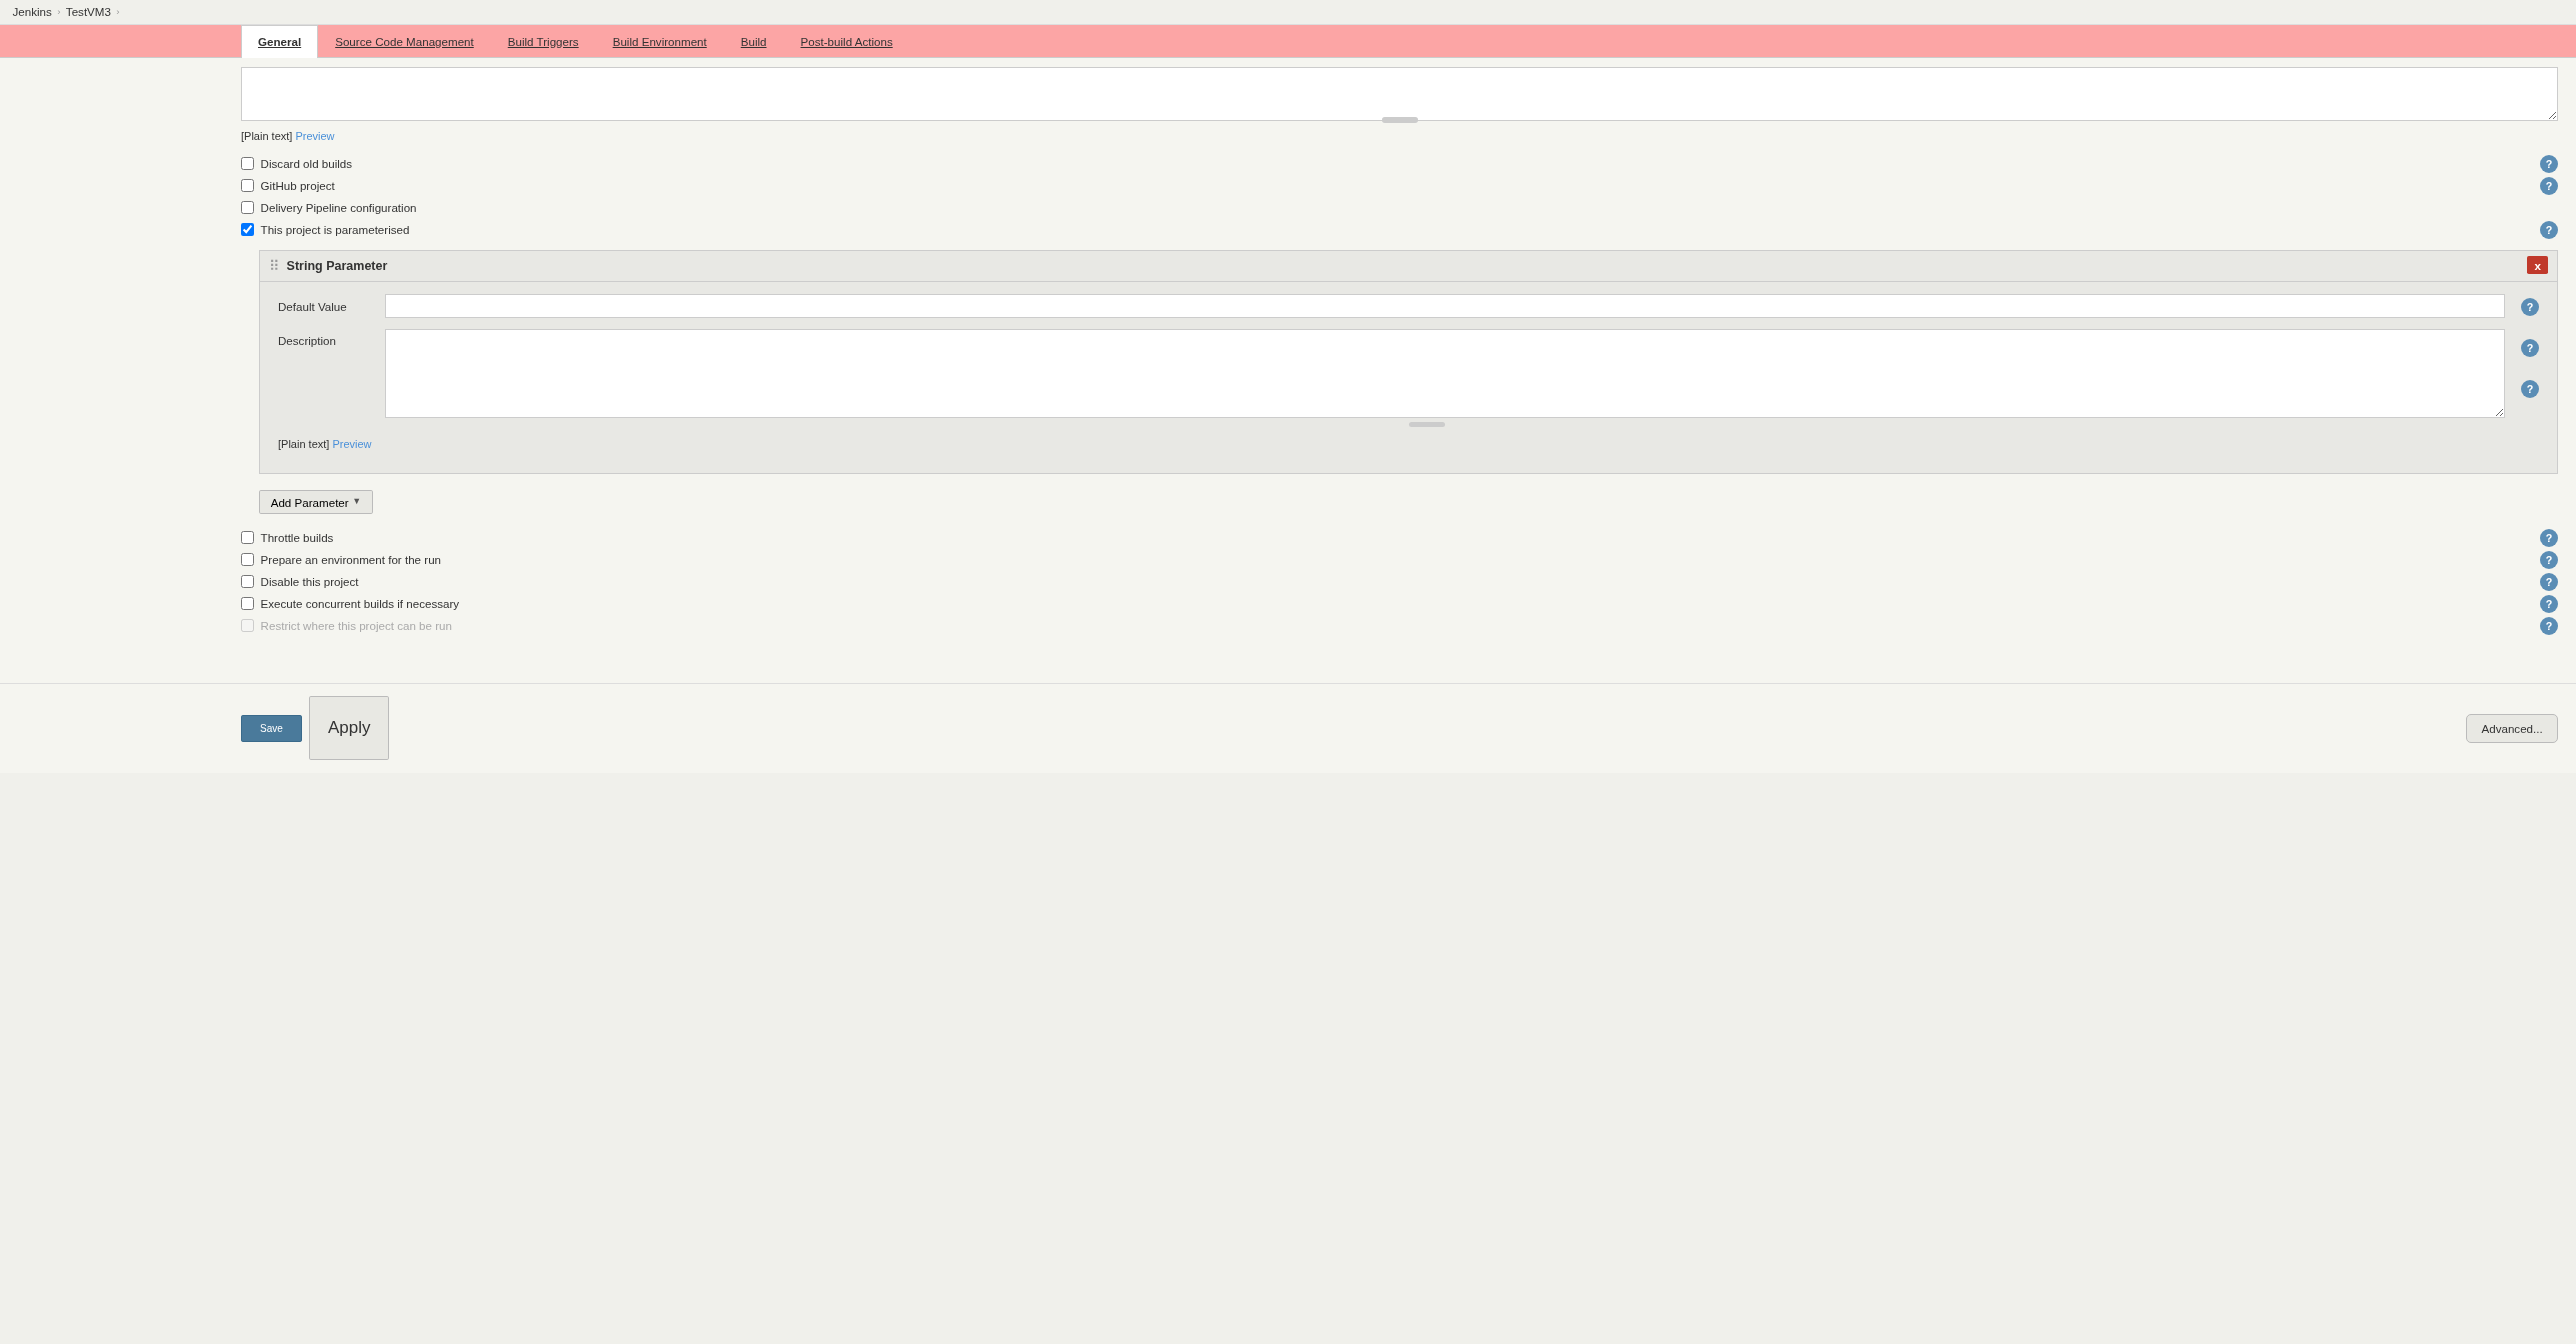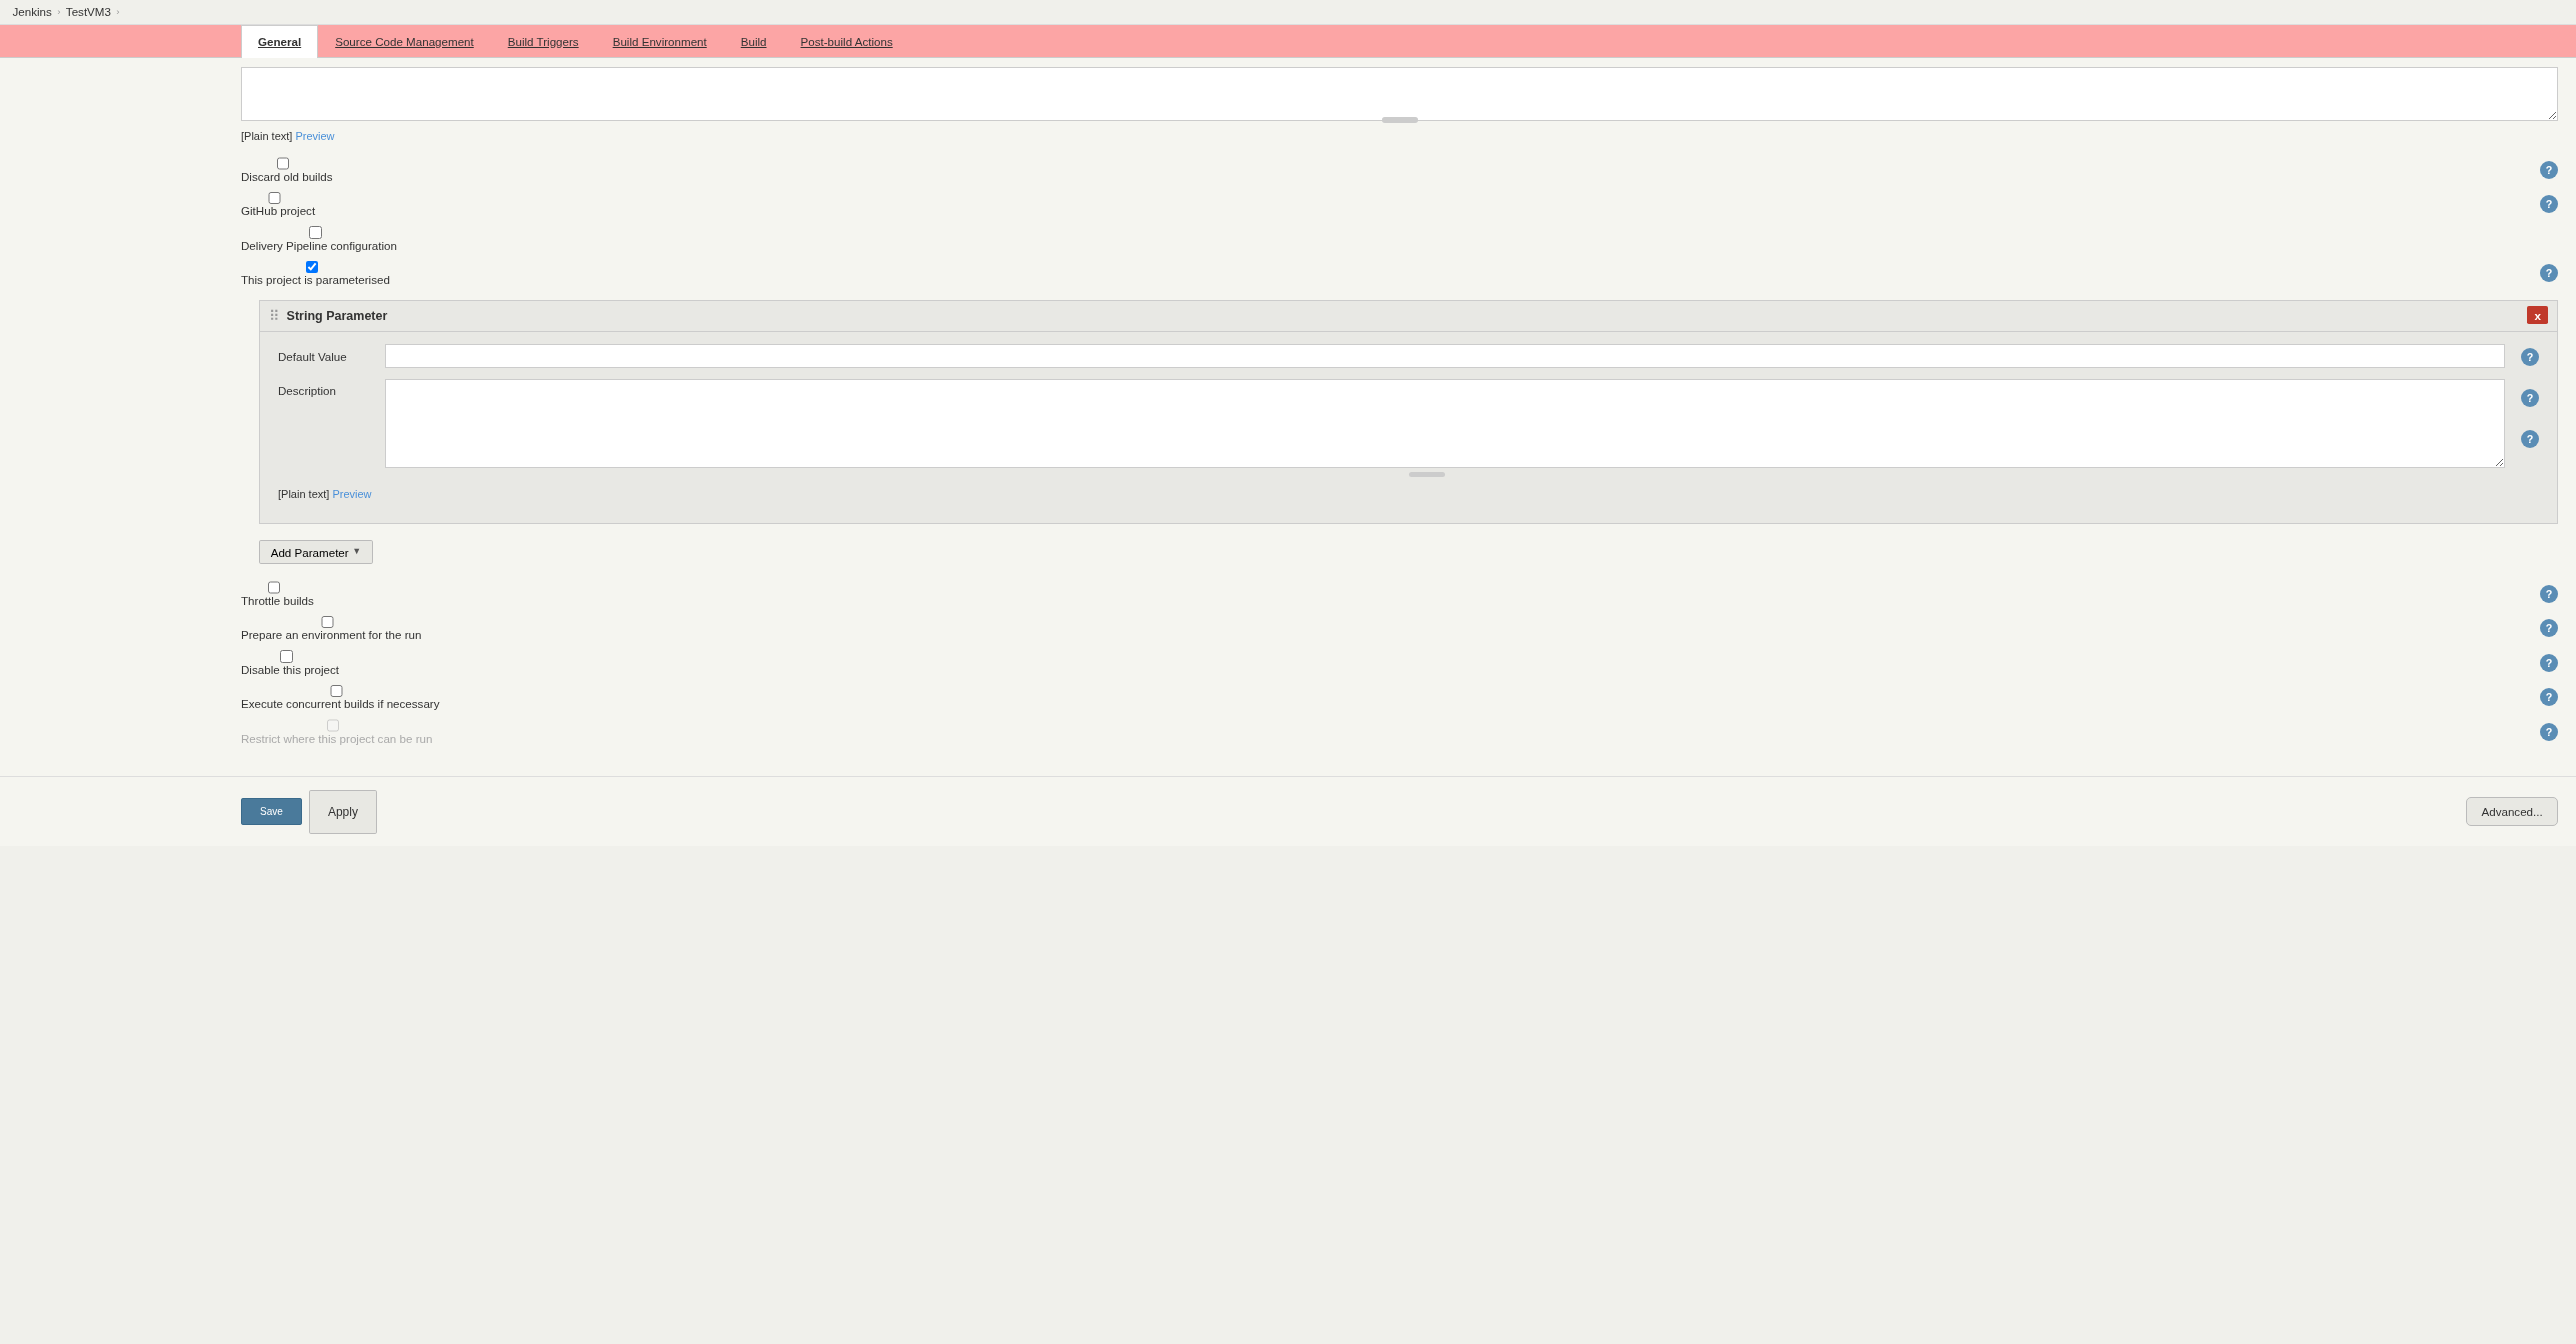--- a/index.html
+++ b/index.html
@@ -199,42 +199,41 @@
       border: 0.9px solid #3a6a8b;
       padding: 7.1px 18px;
       font-size: 10px;
       cursor: pointer;
       border-radius: 1.8px;
     }
     .btn-apply {
       background: #e8e8e3;
       color: #333;
       border: 0.9px solid #bbb;
-      padding: 14px 18px;
-      font-size: 12px;
+      padding: 21px 18px;
+      font-size: 17px;
       cursor: pointer;
       border-radius: 1.8px;
     }
     .btn-advanced {
       margin-left: auto;
       background: #e8e8e3;
       color: #333;
       border: 0.9px solid #bbb;
       padding: 7.1px 14.3px;
       font-size: 11.6px;
       cursor: pointer;
       border-radius: 5px;
     }
 
     .checkbox-container {
       position: relative;
       display: flex;
-      align-items: center;
+      align-items: flex-start;
       padding: 4.5px 0;
-      flex-direction: column;
     }
     .checkbox-container input[type="checkbox"] {
       margin-right: 7.1px;
       width: 12.5px;
       height: 12.5px;
     }
     .checkbox-container label {
       font-size: 11.6px;
     }
     .help-btn {

